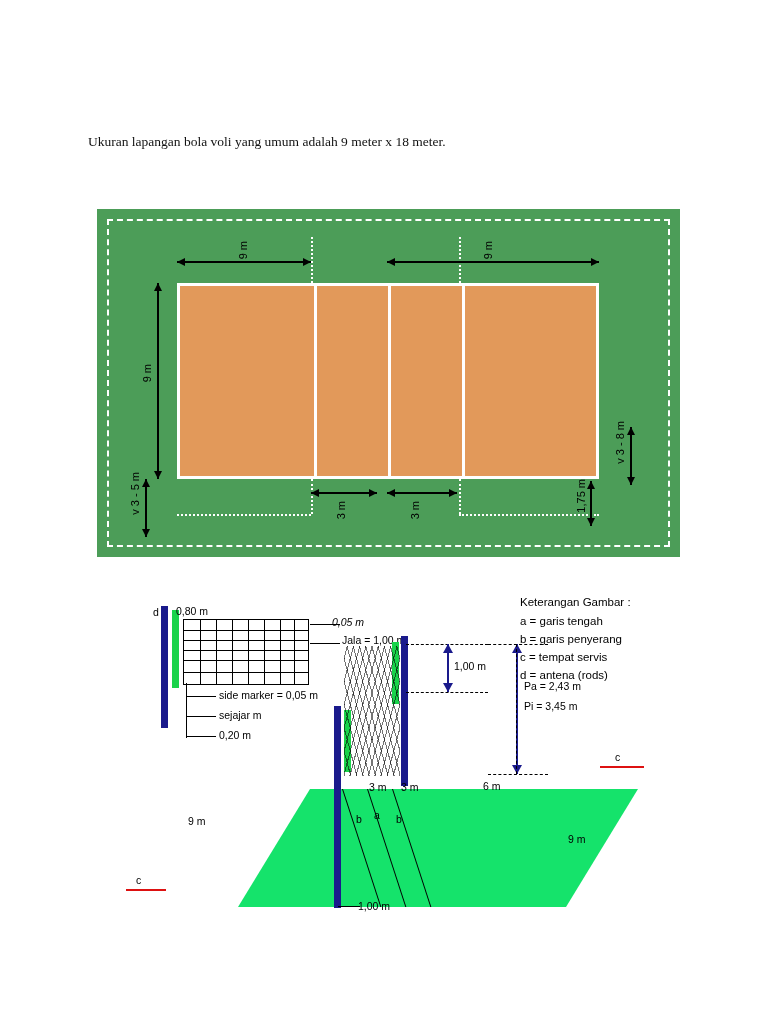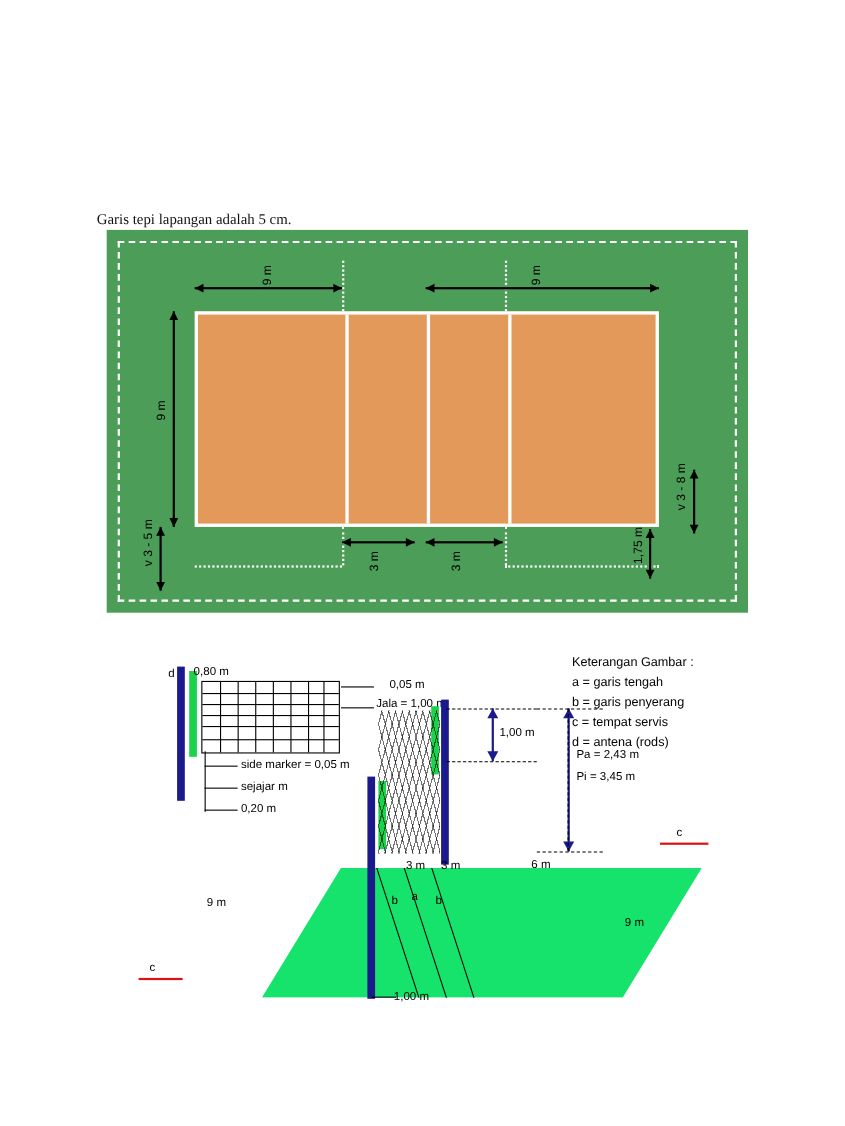--- a/index.html
+++ b/index.html
@@ -55,21 +55,21 @@
   .varrow2:before,.varrow2:after{content:"";position:absolute;left:-4px;width:0;height:0;border-left:5px solid transparent;border-right:5px solid transparent;}
   .varrow2:before{top:0;border-bottom:9px solid #1a1a8c;}
   .varrow2:after{bottom:0;border-top:9px solid #1a1a8c;}
   .redline{position:absolute;background:#d11;height:1.5px;}
 </style>
 </head>
 <body>
 
 <div class="page">
 
-  <div class="para p3">Garis tepi lapangan adalah 5 cm.</div>
+  <div class="para p1">Ukuran lapangan bola voli yang umum adalah 9 meter x 18 meter.</div>
 
   <div class="court-wrap">
     <div class="court-dash"></div>
 
     <div class="court-inner">
       <div class="vline a"></div>
       <div class="vline b"></div>
       <div class="vline c"></div>
     </div>
 
@@ -125,21 +125,21 @@
       <div class="bline" style="left:0;top:52px;width:124px;"></div>
       <div class="bvline" style="left:16px;top:0;height:64px;"></div>
       <div class="bvline" style="left:32px;top:0;height:64px;"></div>
       <div class="bvline" style="left:48px;top:0;height:64px;"></div>
       <div class="bvline" style="left:64px;top:0;height:64px;"></div>
       <div class="bvline" style="left:80px;top:0;height:64px;"></div>
       <div class="bvline" style="left:96px;top:0;height:64px;"></div>
       <div class="bvline" style="left:110px;top:0;height:64px;"></div>
     </div>
 
-    <div class="blbl" style="left:234px;top:28px;">0,05 m</div>
+    <div class="blbl" style="left:212px;top:28px;font-style:italic;">0,05 m</div>
     <div class="blbl" style="left:222px;top:46px;">Jala = 1,00 m</div>
     <div class="bline" style="left:190px;top:36px;width:30px;"></div>
     <div class="bline" style="left:190px;top:55px;width:30px;"></div>
 
     <div class="bvline" style="left:66px;top:95px;height:55px;"></div>
     <div class="bline" style="left:66px;top:108px;width:30px;"></div>
     <div class="bline" style="left:66px;top:128px;width:30px;"></div>
     <div class="bline" style="left:66px;top:148px;width:30px;"></div>
     <div class="blbl" style="left:99px;top:101px;">side marker = 0,05 m</div>
     <div class="blbl" style="left:99px;top:121px;">sejajar m</div>

